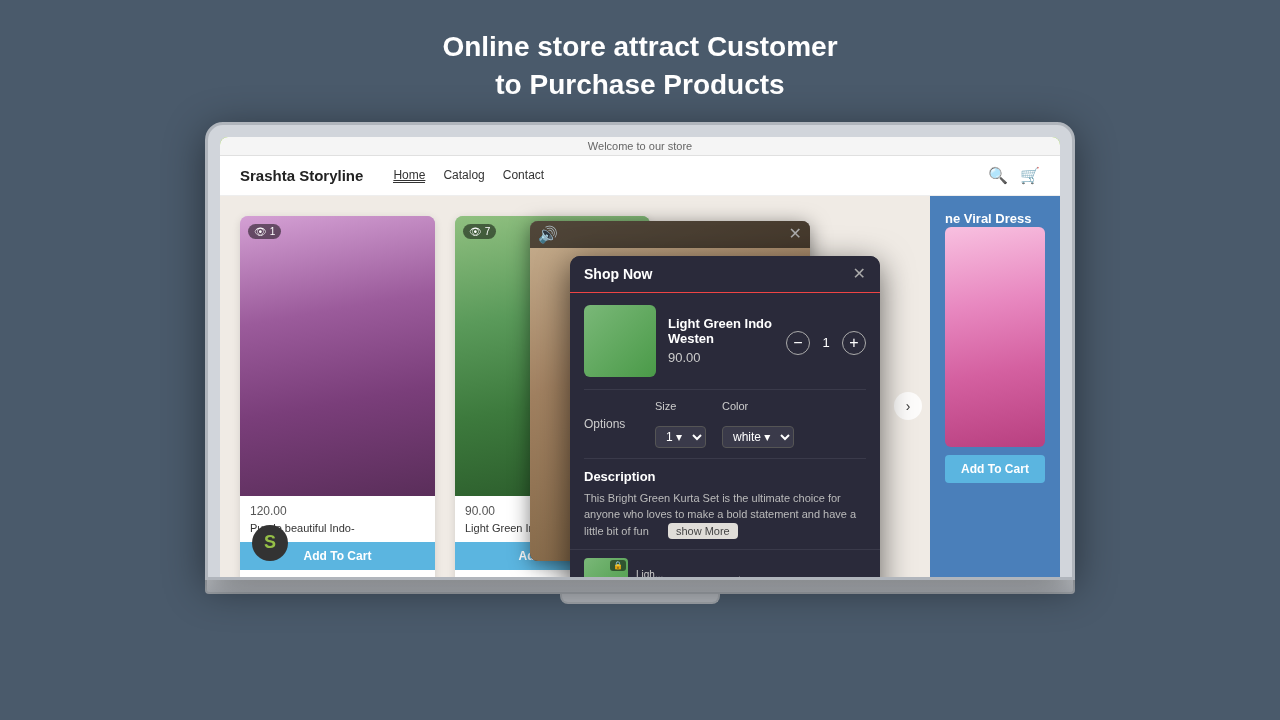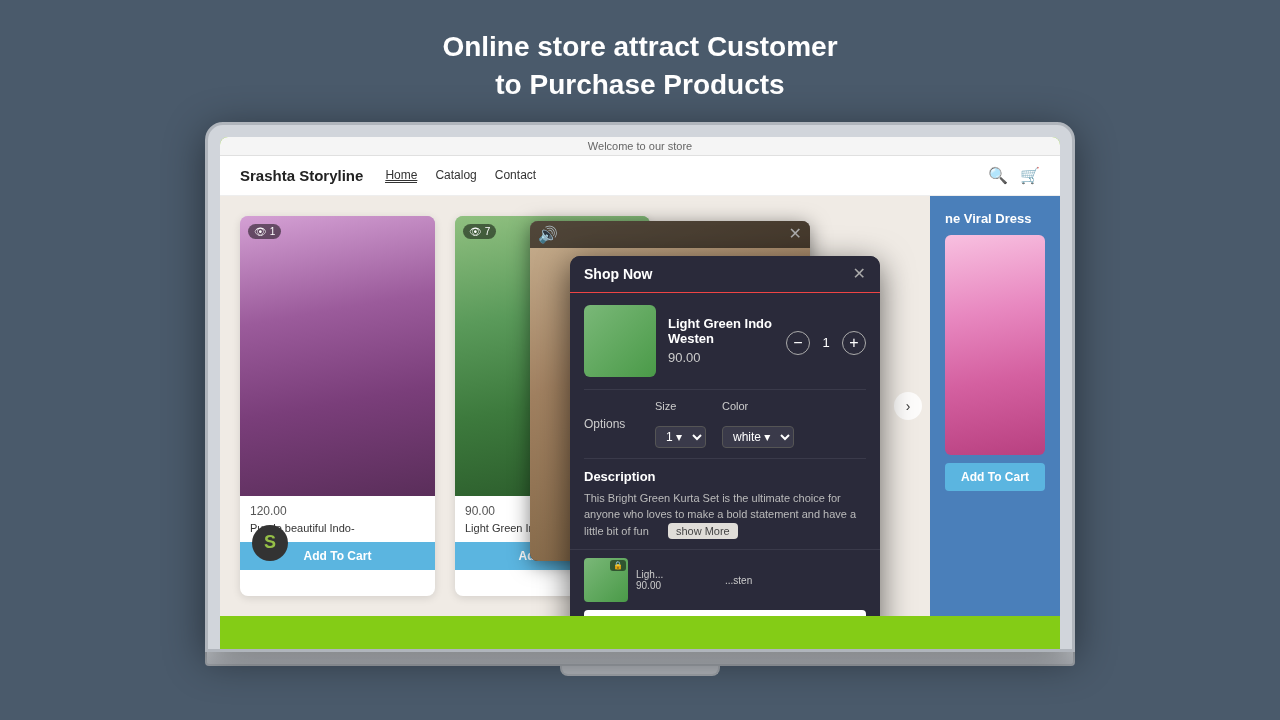--- a/index.html
+++ b/index.html
@@ -35,21 +35,21 @@
       border-radius: 18px 18px 0 0;
       border: 3px solid #b0b5bc;
       box-shadow: 0 8px 40px rgba(0,0,0,0.45);
       padding: 12px 12px 0 12px;
       position: relative;
     }
     .laptop-screen {
       background: #84cc16;
       border-radius: 8px 8px 0 0;
       overflow: hidden;
-      height: 512px;
+      height: 440px;
       position: relative;
     }
 
     
     .store-bar {
       background: #f5f5f5;
       text-align: center;
       font-size: 11px;
       color: #666;
       padding: 3px 0;
@@ -59,21 +59,21 @@
       display: flex;
       align-items: center;
       padding: 10px 20px;
       background: #fff;
       border-bottom: 1px solid #eee;
     }
     .store-logo {
       font-size: 15px;
       font-weight: 600;
       color: #222;
-      margin-right: 22px;
+      margin-right: 30px;
     }
     .store-nav-links {
       display: flex;
       gap: 18px;
     }
     .store-nav-links a {
       font-size: 12px;
       color: #333;
       text-decoration: none;
     }
@@ -192,21 +192,20 @@
       overflow: hidden;
     }
     .right-product-inner {
       padding: 15px;
     }
     .right-product-title {
       color: #fff;
       font-size: 13px;
       font-weight: 700;
       line-height: 1.3;
-      margin-bottom: 8px;
     }
 
     
     .nav-arrow {
       position: absolute;
       right: 138px;
       top: 50%;
       transform: translateY(-50%);
       width: 28px;
       height: 28px;

